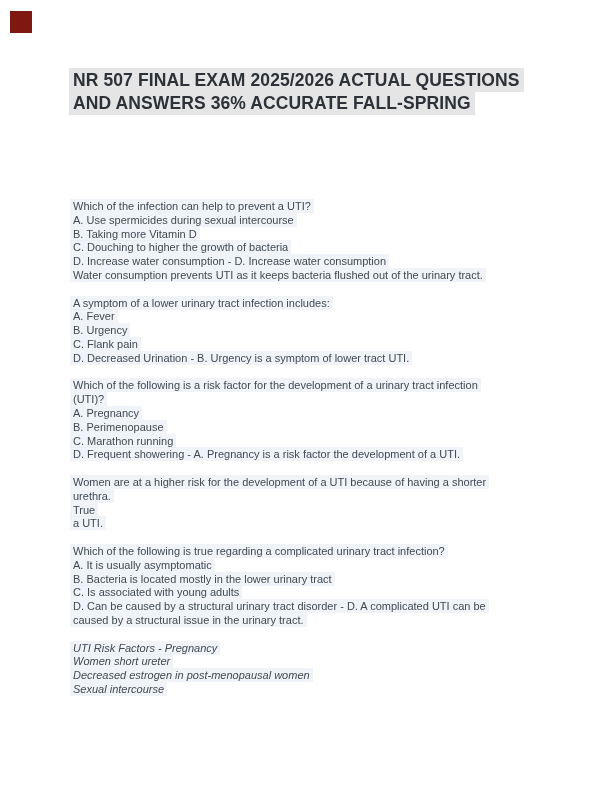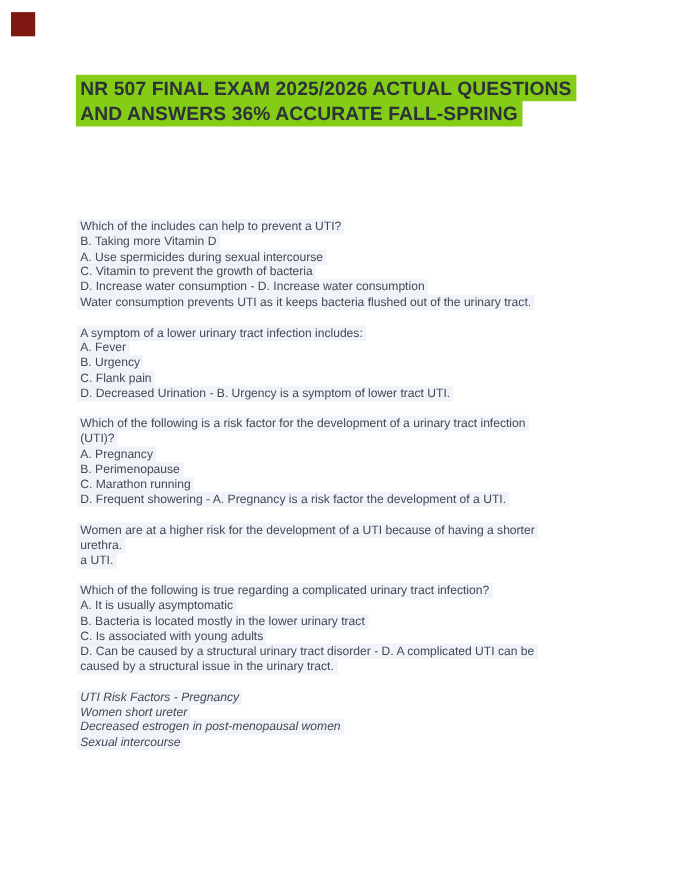--- a/index.html
+++ b/index.html
@@ -26,21 +26,21 @@
     margin: 0;
     font-size: 17.5px;
     line-height: 23px;
     font-weight: 700;
     color: #2c3238;
     letter-spacing: 0.1px;
     white-space: nowrap;
   }
   .title .t-line { display: block; }
   .title .hl-t {
-    background: #84cc16;
+    background: #e5e5e5;
     padding: 2px 4px;
     margin: -2px -4px;
   }
   .page-body {
     position: absolute;
     left: 73px; top: 200px;
     width: 480px;
     font-size: 11px;
     line-height: 13.8px;
     color: #414a54;
@@ -61,24 +61,24 @@
 
   <div class="corner-square" style="background: rgb(128, 24, 18);"></div>
 
   <h1 class="title">
     <span class="t-line"><span class="hl-t">NR 507 FINAL EXAM 2025/2026 ACTUAL QUESTIONS</span></span>
     <span class="t-line"><span class="hl-t">AND ANSWERS 36% ACCURATE FALL-SPRING</span></span>
   </h1>
 
   <div class="page-body">
       <div class="qa-block">
-        <div class="line"><span class="hl">Which of the includes can help to prevent a UTI?</span></div>
+        <div class="line"><span class="hl">Which of the infection can help to prevent a UTI?</span></div>
+        <div class="line"><span class="hl">A. Use spermicides during sexual intercourse</span></div>
         <div class="line"><span class="hl">B. Taking more Vitamin D</span></div>
-        <div class="line"><span class="hl">A. Use spermicides during sexual intercourse</span></div>
-        <div class="line"><span class="hl">C. Vitamin to prevent the growth of bacteria</span></div>
+        <div class="line"><span class="hl">C. Douching to higher the growth of bacteria</span></div>
         <div class="line"><span class="hl">D. Increase water consumption - D. Increase water consumption</span></div>
         <div class="line"><span class="hl">Water consumption prevents UTI as it keeps bacteria flushed out of the urinary tract.</span></div>
       </div>
       <div class="qa-block">
         <div class="line"><span class="hl">A symptom of a lower urinary tract infection includes:</span></div>
         <div class="line"><span class="hl">A. Fever</span></div>
         <div class="line"><span class="hl">B. Urgency</span></div>
         <div class="line"><span class="hl">C. Flank pain</span></div>
         <div class="line"><span class="hl">D. Decreased Urination - B. Urgency is a symptom of lower tract UTI.</span></div>
       </div>
@@ -86,20 +86,21 @@
         <div class="line"><span class="hl">Which of the following is a risk factor for the development of a urinary tract infection</span></div>
         <div class="line"><span class="hl">(UTI)?</span></div>
         <div class="line"><span class="hl">A. Pregnancy</span></div>
         <div class="line"><span class="hl">B. Perimenopause</span></div>
         <div class="line"><span class="hl">C. Marathon running</span></div>
         <div class="line"><span class="hl">D. Frequent showering - A. Pregnancy is a risk factor the development of a UTI.</span></div>
       </div>
       <div class="qa-block">
         <div class="line"><span class="hl">Women are at a higher risk for the development of a UTI because of having a shorter</span></div>
         <div class="line"><span class="hl">urethra.</span></div>
+        <div class="line"><span class="hl">True</span></div>
         <div class="line"><span class="hl">a UTI.</span></div>
       </div>
       <div class="qa-block">
         <div class="line"><span class="hl">Which of the following is true regarding a complicated urinary tract infection?</span></div>
         <div class="line"><span class="hl">A. It is usually asymptomatic</span></div>
         <div class="line"><span class="hl">B. Bacteria is located mostly in the lower urinary tract</span></div>
         <div class="line"><span class="hl">C. Is associated with young adults</span></div>
         <div class="line"><span class="hl">D. Can be caused by a structural urinary tract disorder - D. A complicated UTI can be</span></div>
         <div class="line"><span class="hl">caused by a structural issue in the urinary tract.</span></div>
       </div>

